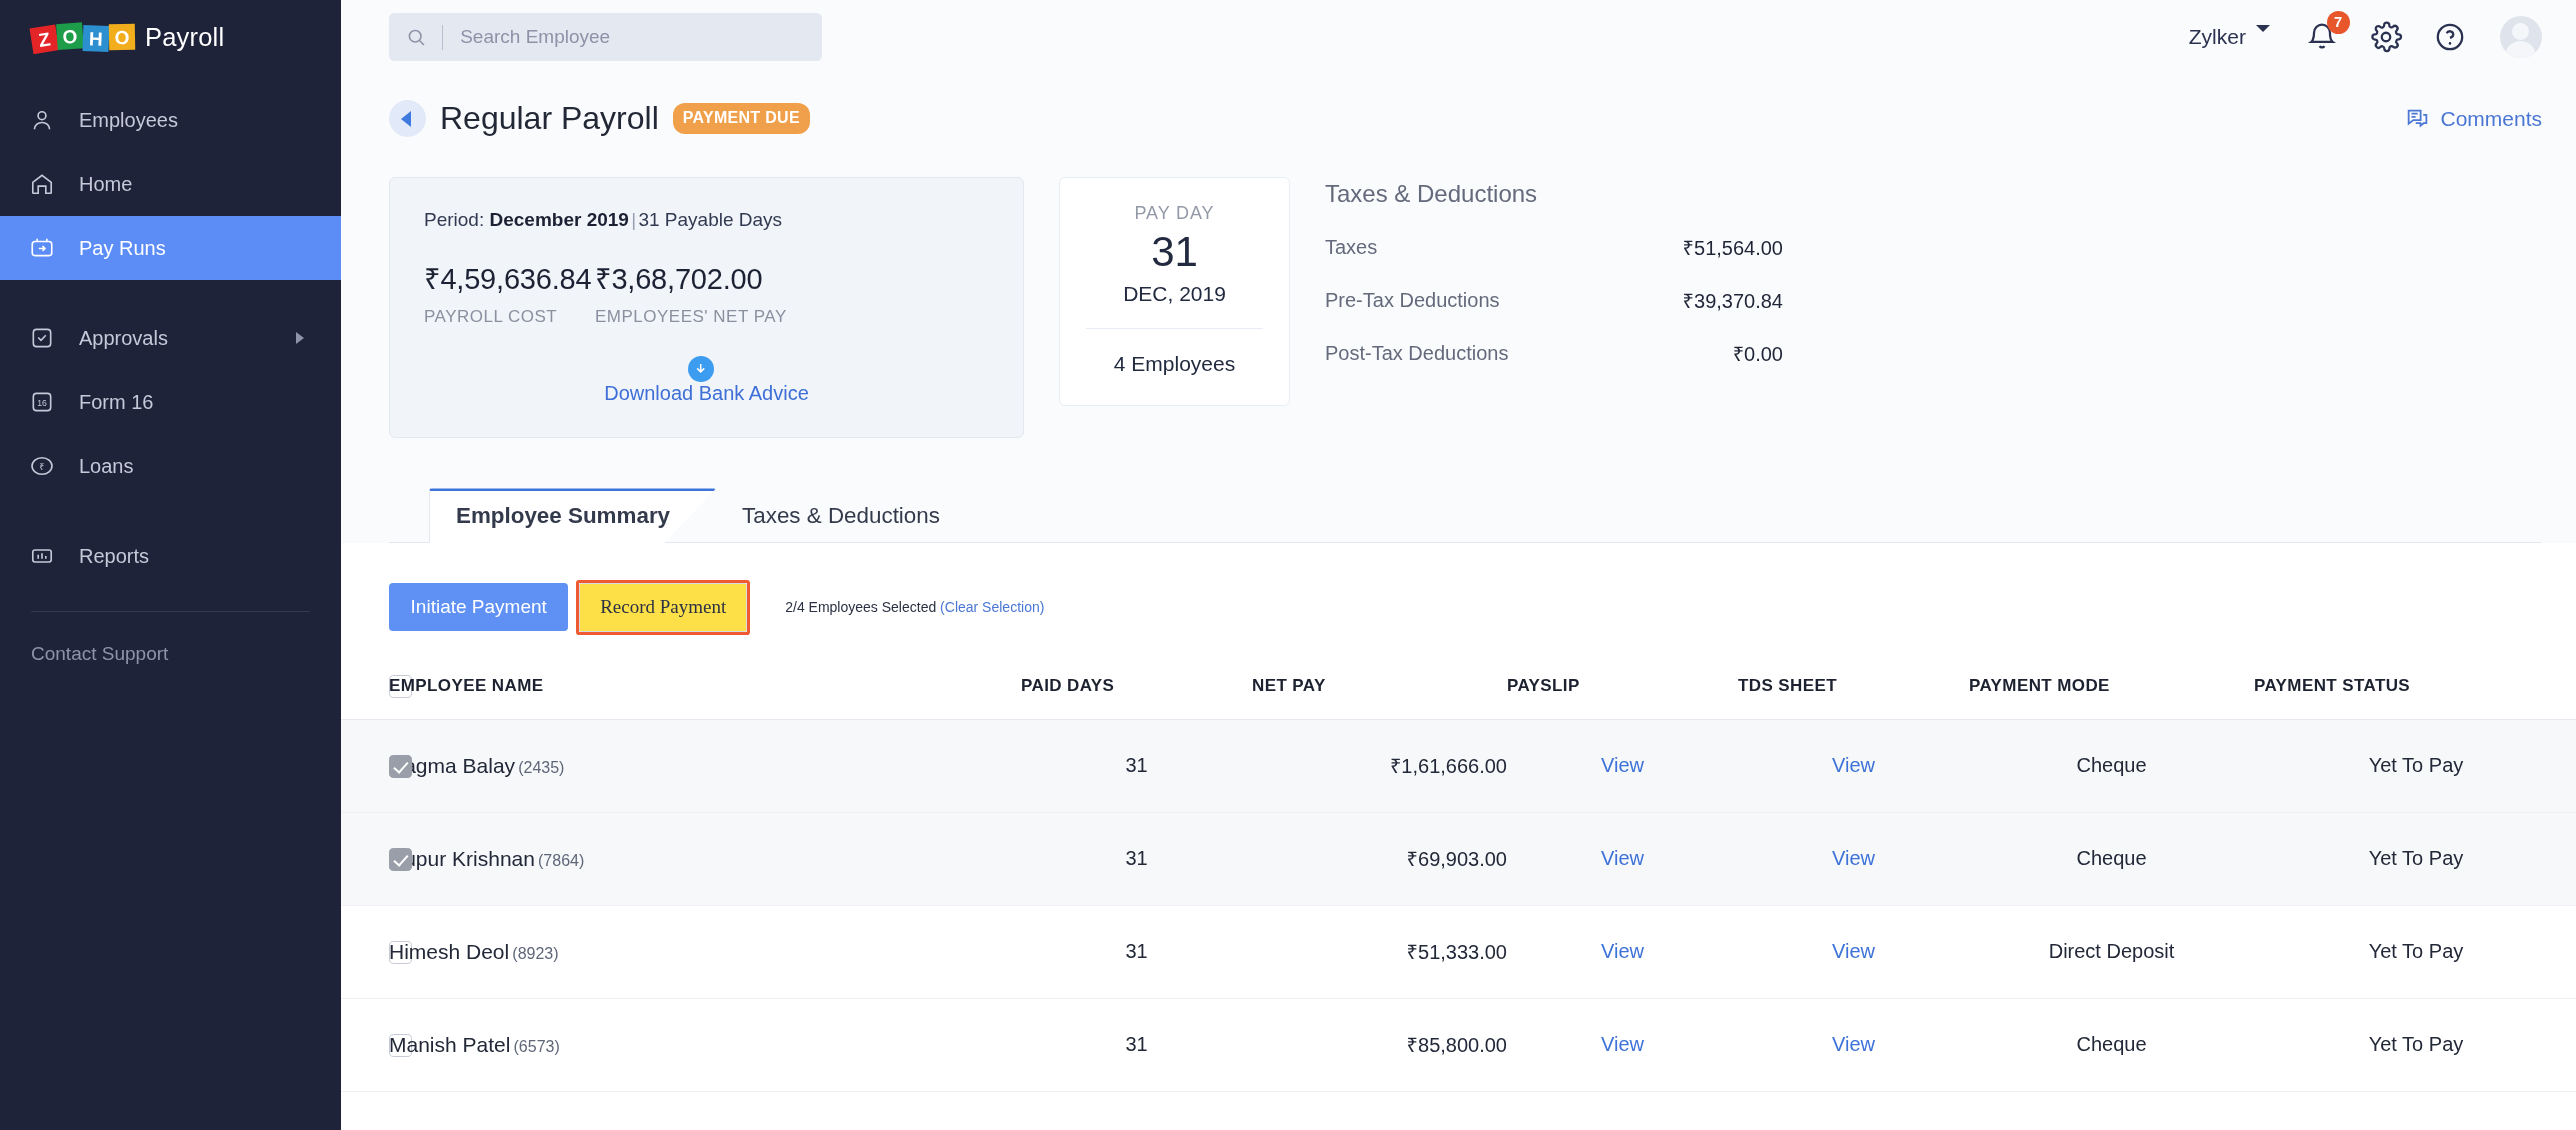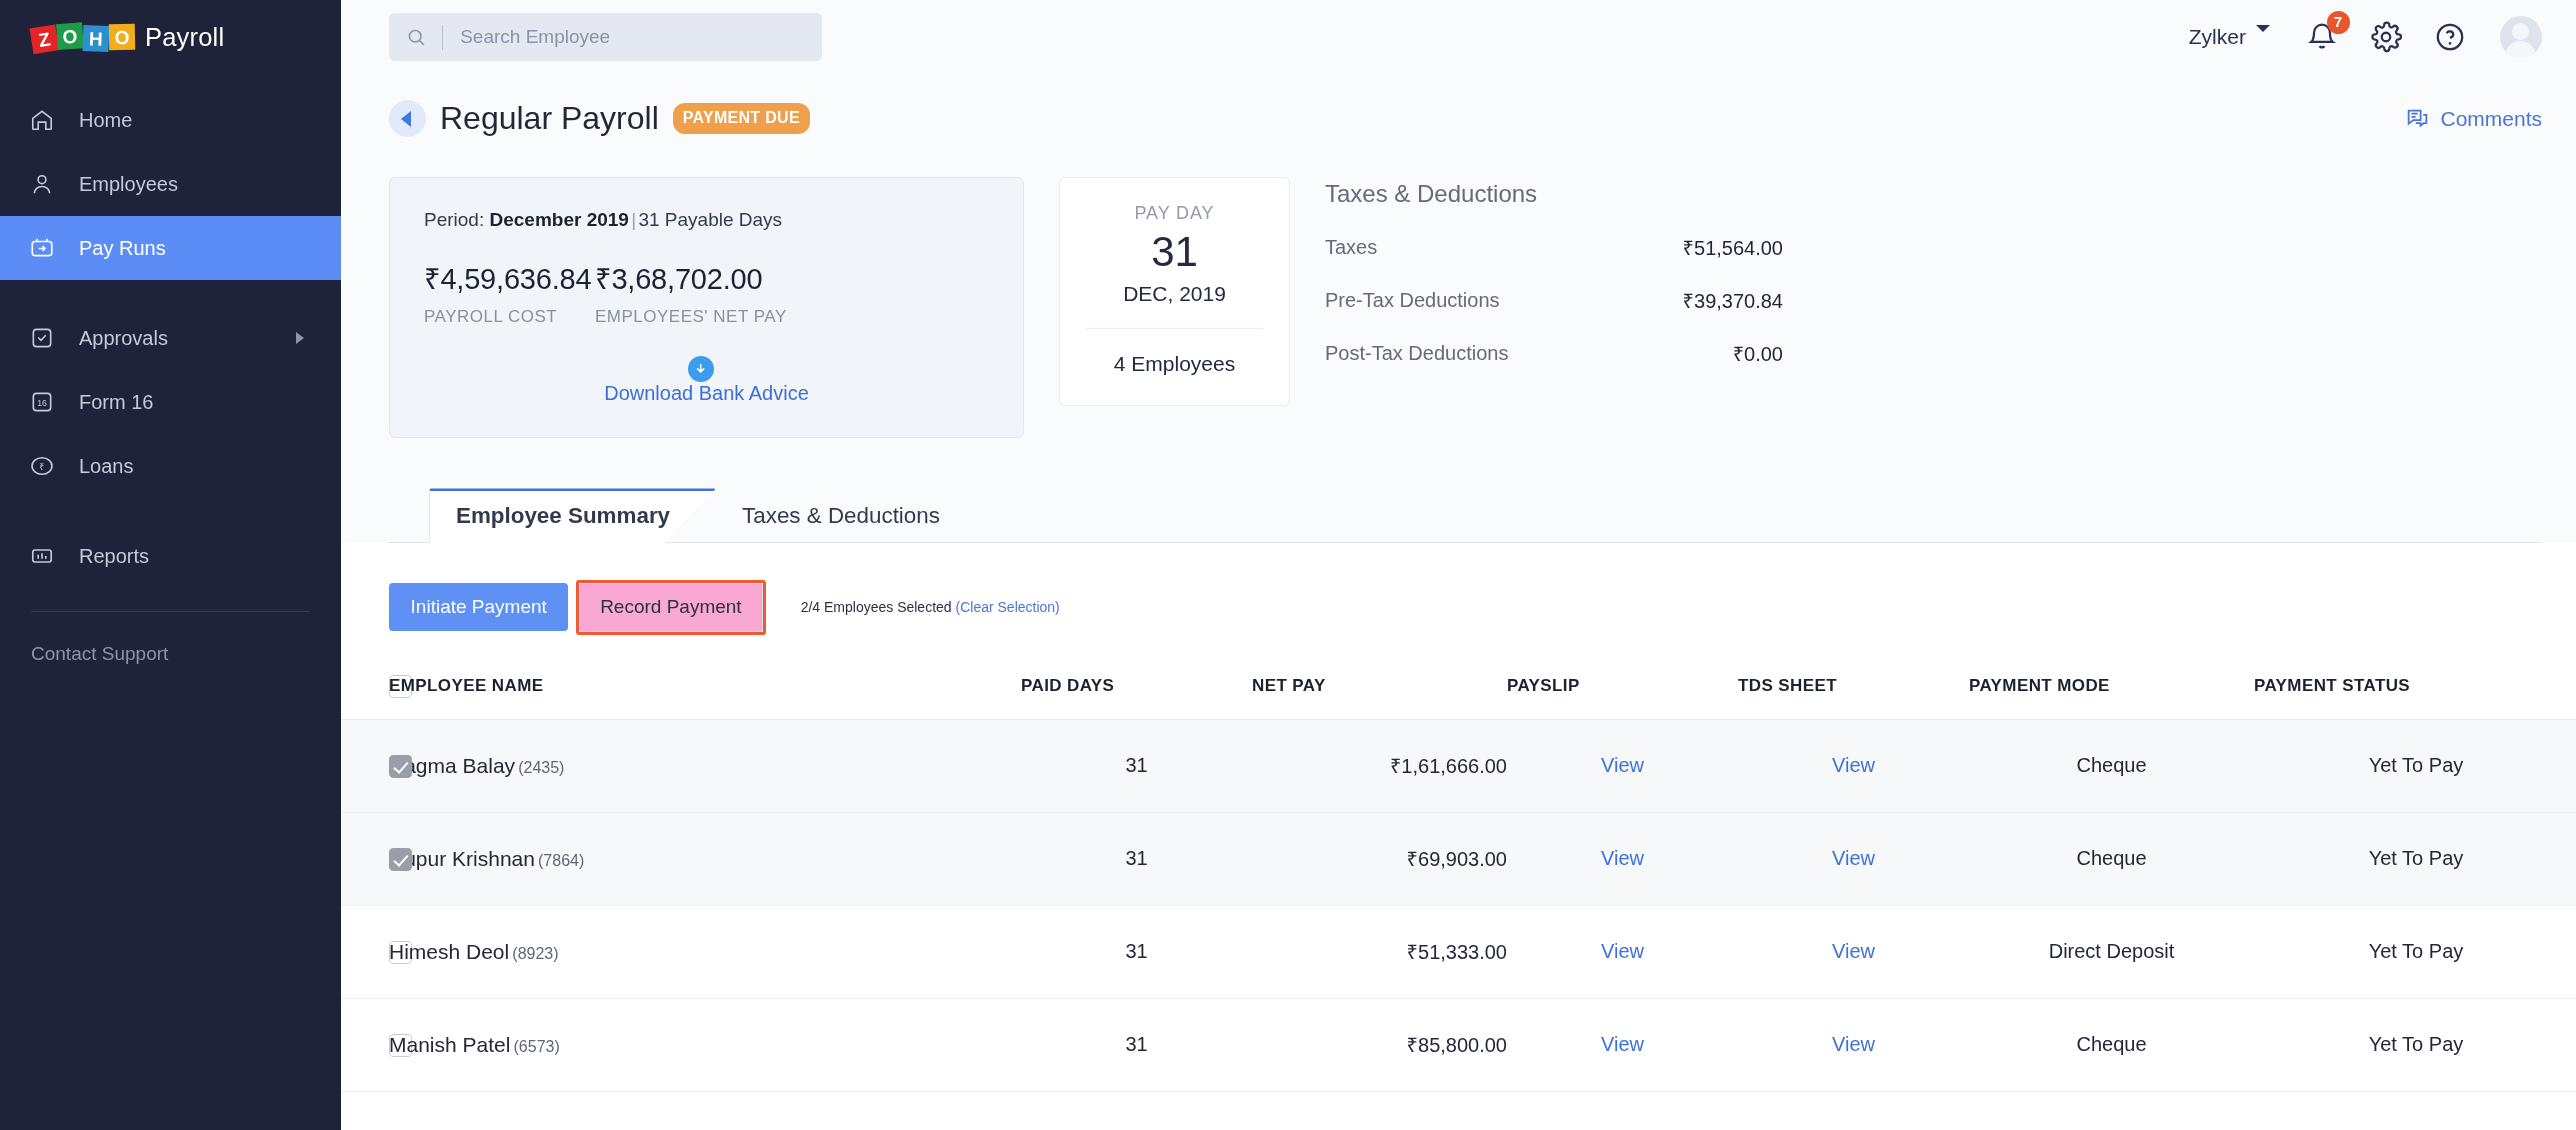--- a/index.html
+++ b/index.html
@@ -172,23 +172,23 @@
   
   .panel { background:#ffffff; flex:1; padding: 0 0 0 0; }
   .actions { display:flex; align-items:center; padding: 37px 0 0 48px; }
   .btn-primary {
     background:#5f91f5; color:#fff; font-size:19px; border:none;
     padding: 13px 21.6px; border-radius: 3.9px; cursor:pointer; white-space:nowrap;
     font-family: inherit;
   }
   .btn-outline-wrap { border: 3.1px solid #f05a33; border-radius: 3.1px; margin-left: 7.7px; padding: 0; display:inline-flex; }
   .btn-outline {
-    background:#f9a8d4; color:#2b3043; font-size:19px; border:0.8px solid #d5dae4;
+    background:#fde047; color:#2b3043; font-size:19px; border:0.8px solid #d5dae4;
     padding: 12.3px 20px; border-radius: 1.5px; cursor:pointer; white-space:nowrap;
-    font-family: Liberation Sans, sans-serif;
+    font-family: Liberation Serif, serif;
   }
   .selinfo { font-size: 14px; color:#2b3043; margin-left: 35px; }
   .selinfo .clr { color:#4a76d4; cursor:pointer; }
 
   
   table.emp { width: 100%; border-collapse: collapse; margin-top: 40px; table-layout: fixed; }
   table.emp th {
     font-size: 17px; color:#1d2230; font-weight:700; letter-spacing:0.4px;
     padding: 0 0 21px 0; border-bottom:1.5px solid #e7eaf0; text-align:left;
     vertical-align: middle;
@@ -237,34 +237,34 @@
         <span class="zblk b4">O</span>
       </span>
       <span class="brand-name">Payroll</span>
     </div>
 
     <nav class="nav">
 
       <div class="nav-item">
         <span class="nav-ico">
           <svg viewBox="0 0 24 24" fill="none" stroke="#c5cad9" stroke-width="1.5">
-              <path d="M3.5 10.5 12 4l8.5 6.5V20a.5.5 0 0 1-.5.5h-4.5V14h-7v6.5H4a.5.5 0 0 1-.5-.5z"></path>
-            </svg>
-        </span>
-        <span>Home</span>
-      </div>
-
-      <div class="nav-item">
-        <span class="nav-ico">
-          <svg viewBox="0 0 24 24" fill="none" stroke="#c5cad9" stroke-width="1.5">
               <circle cx="12" cy="8" r="3.6"></circle>
               <path d="M5 20.5c0-3.8 3.1-6.2 7-6.2s7 2.4 7 6.2"></path>
             </svg>
         </span>
         <span>Employees</span>
+      </div>
+
+      <div class="nav-item">
+        <span class="nav-ico">
+          <svg viewBox="0 0 24 24" fill="none" stroke="#c5cad9" stroke-width="1.5">
+              <path d="M3.5 10.5 12 4l8.5 6.5V20a.5.5 0 0 1-.5.5h-4.5V14h-7v6.5H4a.5.5 0 0 1-.5-.5z"></path>
+            </svg>
+        </span>
+        <span>Home</span>
       </div>
 
       <div class="nav-item active">
         <span class="nav-ico">
           <svg viewBox="0 0 24 24" fill="none" stroke="#ffffff" stroke-width="1.5">
               <rect x="3" y="6" width="18" height="13" rx="2.5"></rect>
               <path d="M7.5 6V3.5M16.5 6V3.5"></path>
               <path d="M9 12.5h5.5M12.5 10.3l2.2 2.2-2.2 2.2"></path>
             </svg>
         </span>

